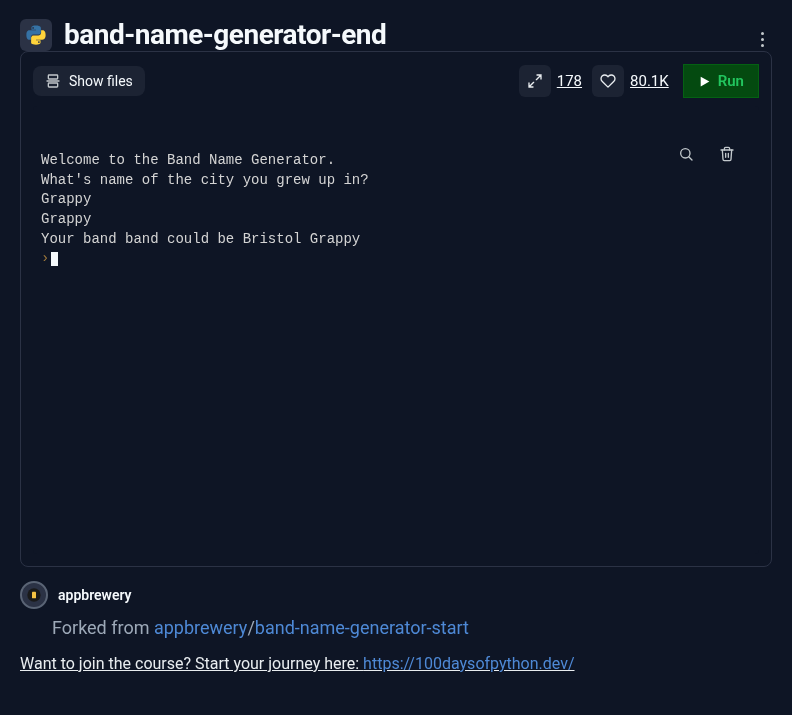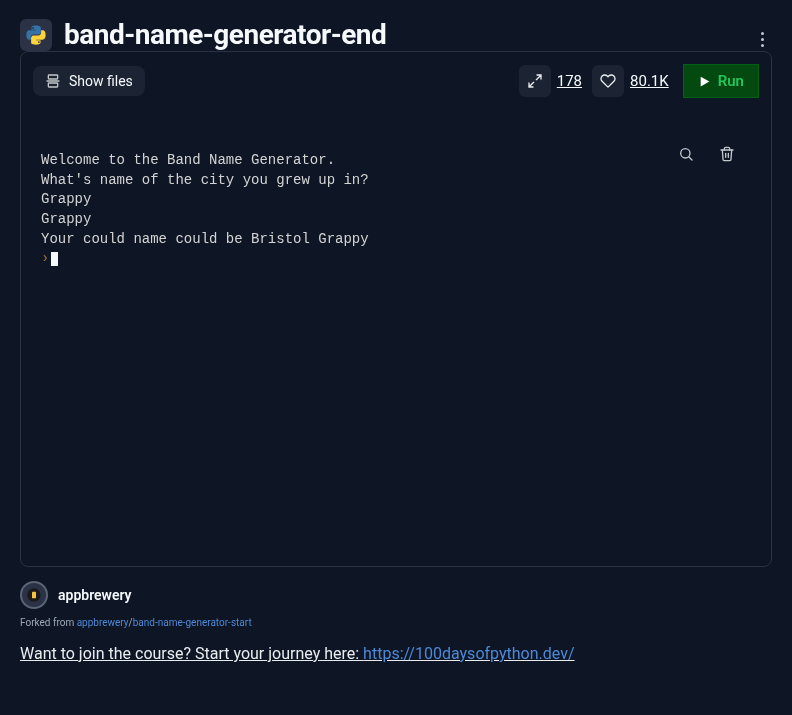--- a/index.html
+++ b/index.html
@@ -146,23 +146,24 @@
   height: 28px;
   border-radius: 50%;
   background: #2b3245;
   border: 2px solid #5a6475;
   display: flex;
   align-items: center;
   justify-content: center;
 }
 .author-name { font-size: 14px; font-weight: 600; }
 .forked-line {
-  font-size: 10px;
+  font-size: 18px;
   color: #9da9b8;
   margin-top: 8px;
+  margin-left: 32px;
 }
 .forked-line a { color: #4e89d6; text-decoration: none; }
 .cta-line {
   font-size: 16px;
   color: #e9edf0;
   margin-top: 16px;
   text-decoration: underline;
 }
 .cta-line a { color: #4e89d6; text-decoration: none; }
 svg { display: block; }
@@ -229,21 +230,21 @@
           </svg>
       </button>
       <button>
         <svg width="16" height="16" viewBox="0 0 24 24" fill="none" stroke="#c2c8cc" stroke-width="2" stroke-linecap="round" stroke-linejoin="round">
             <polyline points="3 6 5 6 21 6"></polyline>
             <path d="M19 6l-1 14a2 2 0 0 1-2 2H8a2 2 0 0 1-2-2L5 6"></path>
             <path d="M10 11v6M14 11v6"></path>
             <path d="M8 6V4a2 2 0 0 1 2-2h4a2 2 0 0 1 2 2v2"></path>
           </svg>
       </button>
-    </div><div>Welcome to the Band Name Generator.</div><div>What's name of the city you grew up in?</div><div>Grappy</div><div>Grappy</div><div>Your could name could be Bristol Grappy</div><span class="prompt-sym">›</span><span class="cursor"></span>
+    </div><div>Welcome to the Band Name Generator.</div><div>What's name of the city you grew up in?</div><div>Grappy</div><div>Grappy</div><div>Your band band could be Bristol Grappy</div><span class="prompt-sym">›</span><span class="cursor"></span>
   </div>
 </div>
 
 <div class="author-row">
   <div class="avatar">
     <svg width="16" height="16" viewBox="0 0 24 24">
         <circle cx="12" cy="12" r="10" fill="#1a1a1a"></circle>
         <rect x="9" y="7" width="6" height="10" fill="#f5c242" rx="1"></rect>
       </svg>
   </div>

